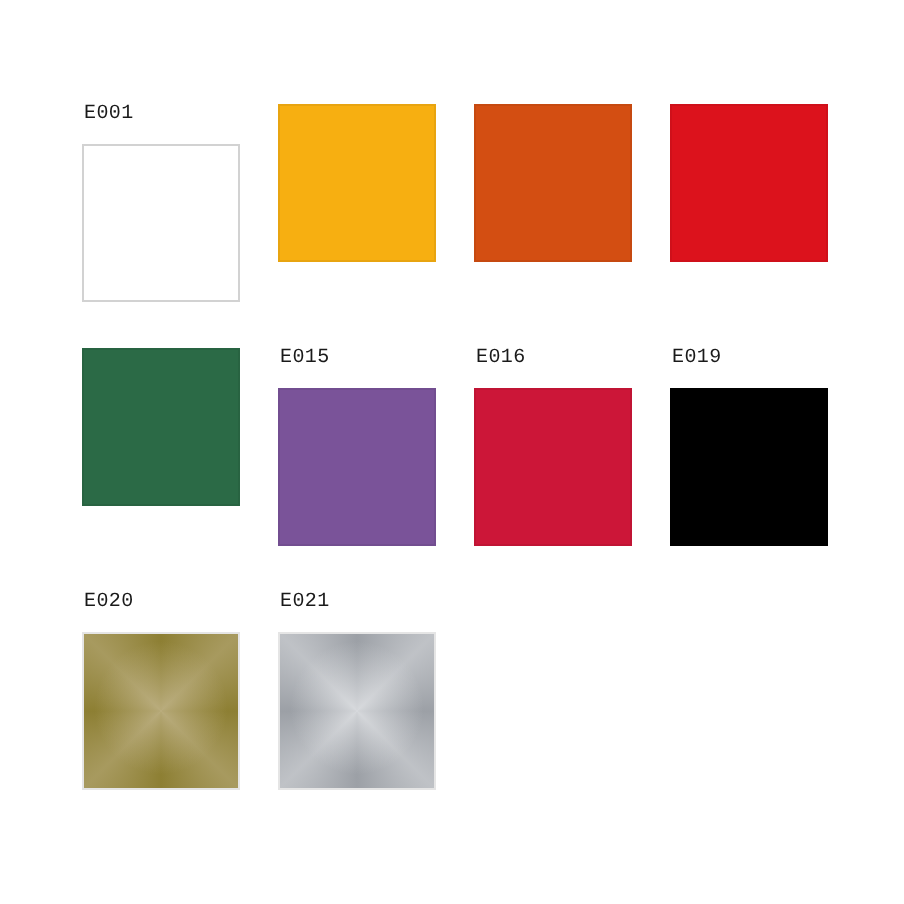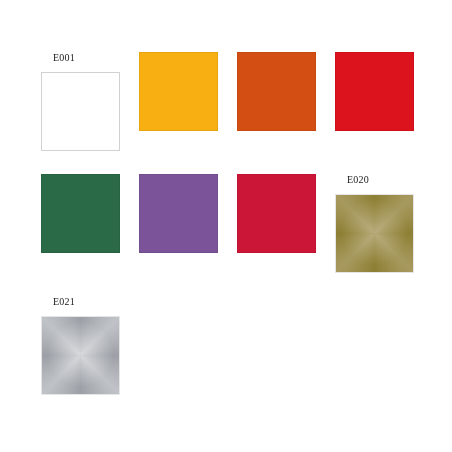--- a/index.html
+++ b/index.html
@@ -33,26 +33,26 @@
     column-gap: 19px;
     row-gap: 23px;
   }
 
   .swatch-cell {
     width: 79px;
     display: block;
   }
 
   .swatch-label {
-    font-family: Liberation Serif, serif;
+    font-family: Liberation Mono, monospace;
     font-size: 10px;
     line-height: 11px;
     color: #1a1a1a;
     letter-spacing: 0.2px;
-    margin: 0 0 9px 12px;
+    margin: 0 0 9px 1px;
     white-space: nowrap;
     user-select: none;
   }
 
   .swatch-chip {
     width: 79px;
     height: 79px;
     box-sizing: border-box;
     display: block;
     position: relative;
@@ -103,24 +103,30 @@
       <div class="swatch-cell">
         <div class="swatch-chip solid" style="background: rgb(211, 78, 18);"></div>
       </div>
       <div class="swatch-cell">
         <div class="swatch-chip solid" style="background: rgb(220, 18, 28);"></div>
       </div>
       <div class="swatch-cell">
         <div class="swatch-chip solid" style="background: rgb(43, 106, 70);"></div>
       </div>
       <div class="swatch-cell">
+        <div class="swatch-label">E015</div>
         <div class="swatch-chip solid" style="background: rgb(122, 83, 153);"></div>
       </div>
       <div class="swatch-cell">
+        <div class="swatch-label">E016</div>
         <div class="swatch-chip solid" style="background: rgb(204, 22, 56);"></div>
+      </div>
+      <div class="swatch-cell">
+        <div class="swatch-label">E019</div>
+        <div class="swatch-chip solid" style="background: rgb(0, 0, 0);"></div>
       </div>
       <div class="swatch-cell">
         <div class="swatch-label">E020</div>
         <div class="swatch-chip metallic">
           <div class="foil-base" style="background: rgb(141, 127, 51);"></div>
           <div class="foil-sheen" style="background: conic-gradient(from 45deg, rgb(189, 176, 131) 0deg, rgb(141, 127, 51) 45deg, rgb(189, 176, 131) 90deg, rgb(141, 127, 51) 135deg, rgb(189, 176, 131) 180deg, rgb(141, 127, 51) 225deg, rgb(189, 176, 131) 270deg, rgb(141, 127, 51) 315deg, rgb(189, 176, 131) 360deg); opacity: 0.55;"></div>
           <div class="foil-core" style="background: radial-gradient(60% 60% at 50% 48%, rgb(189, 176, 131) 0%, rgba(255, 255, 255, 0) 72%); opacity: 0.85;"></div>
         </div>
       </div>
       <div class="swatch-cell">

